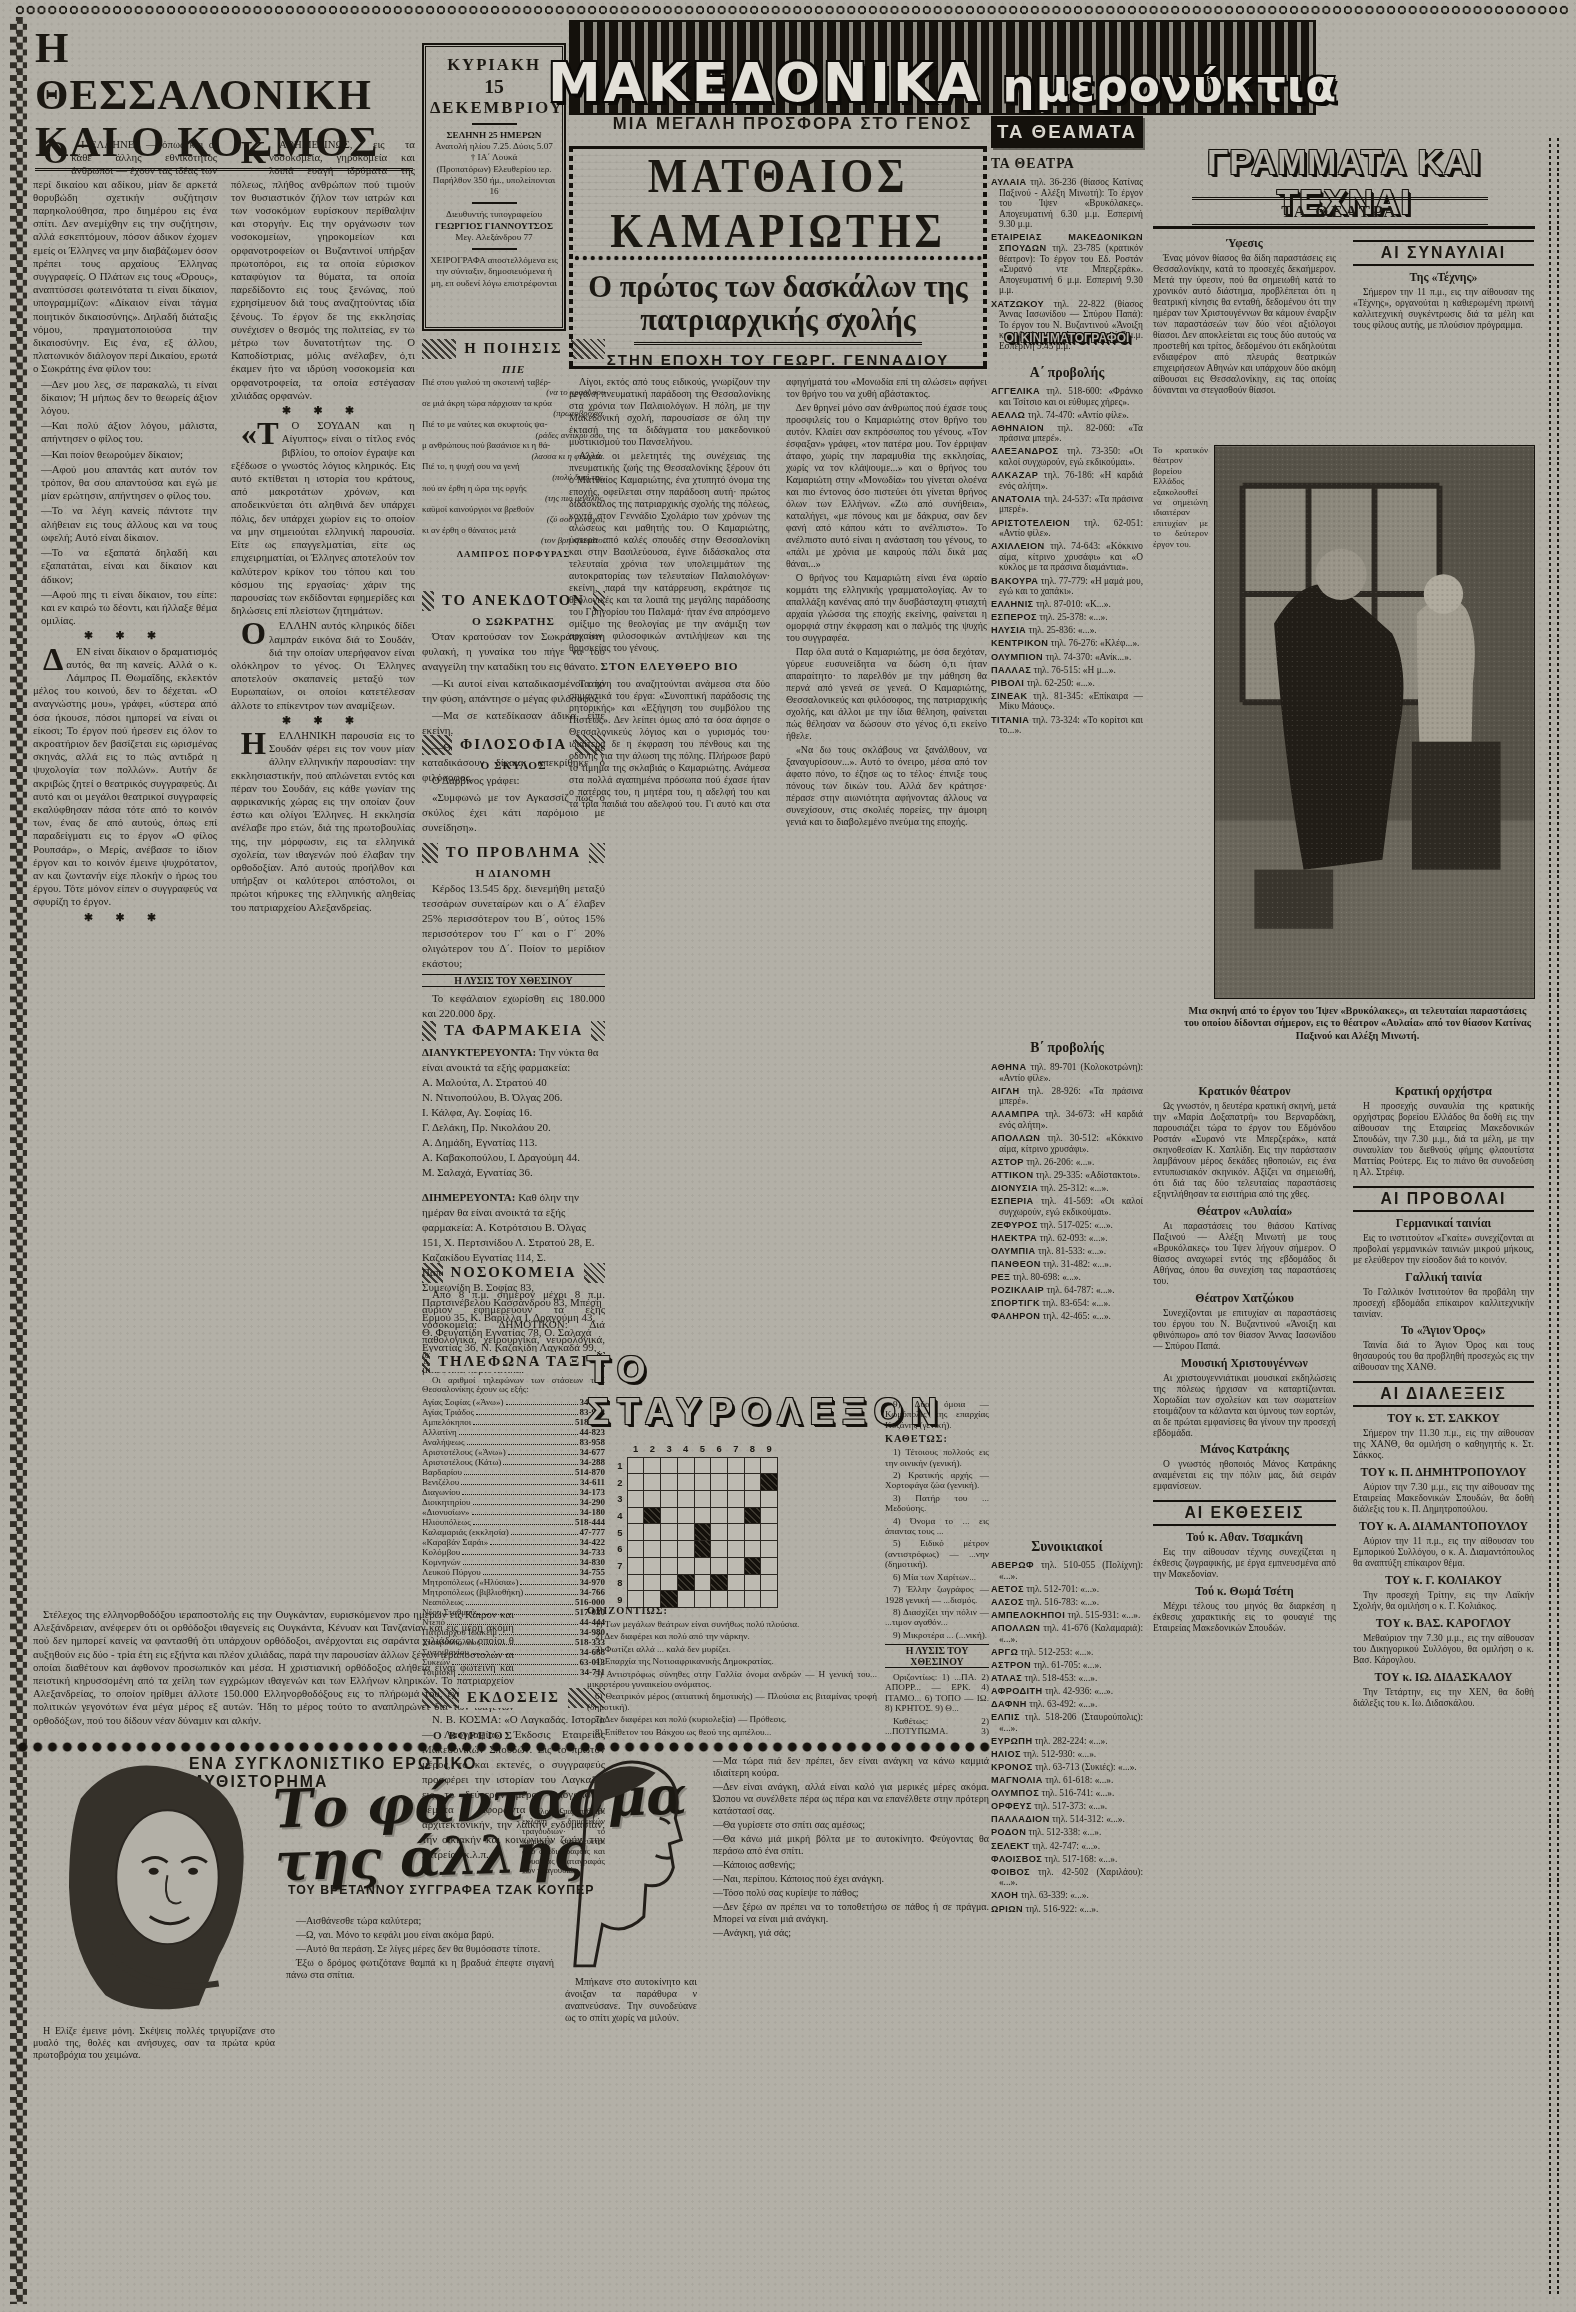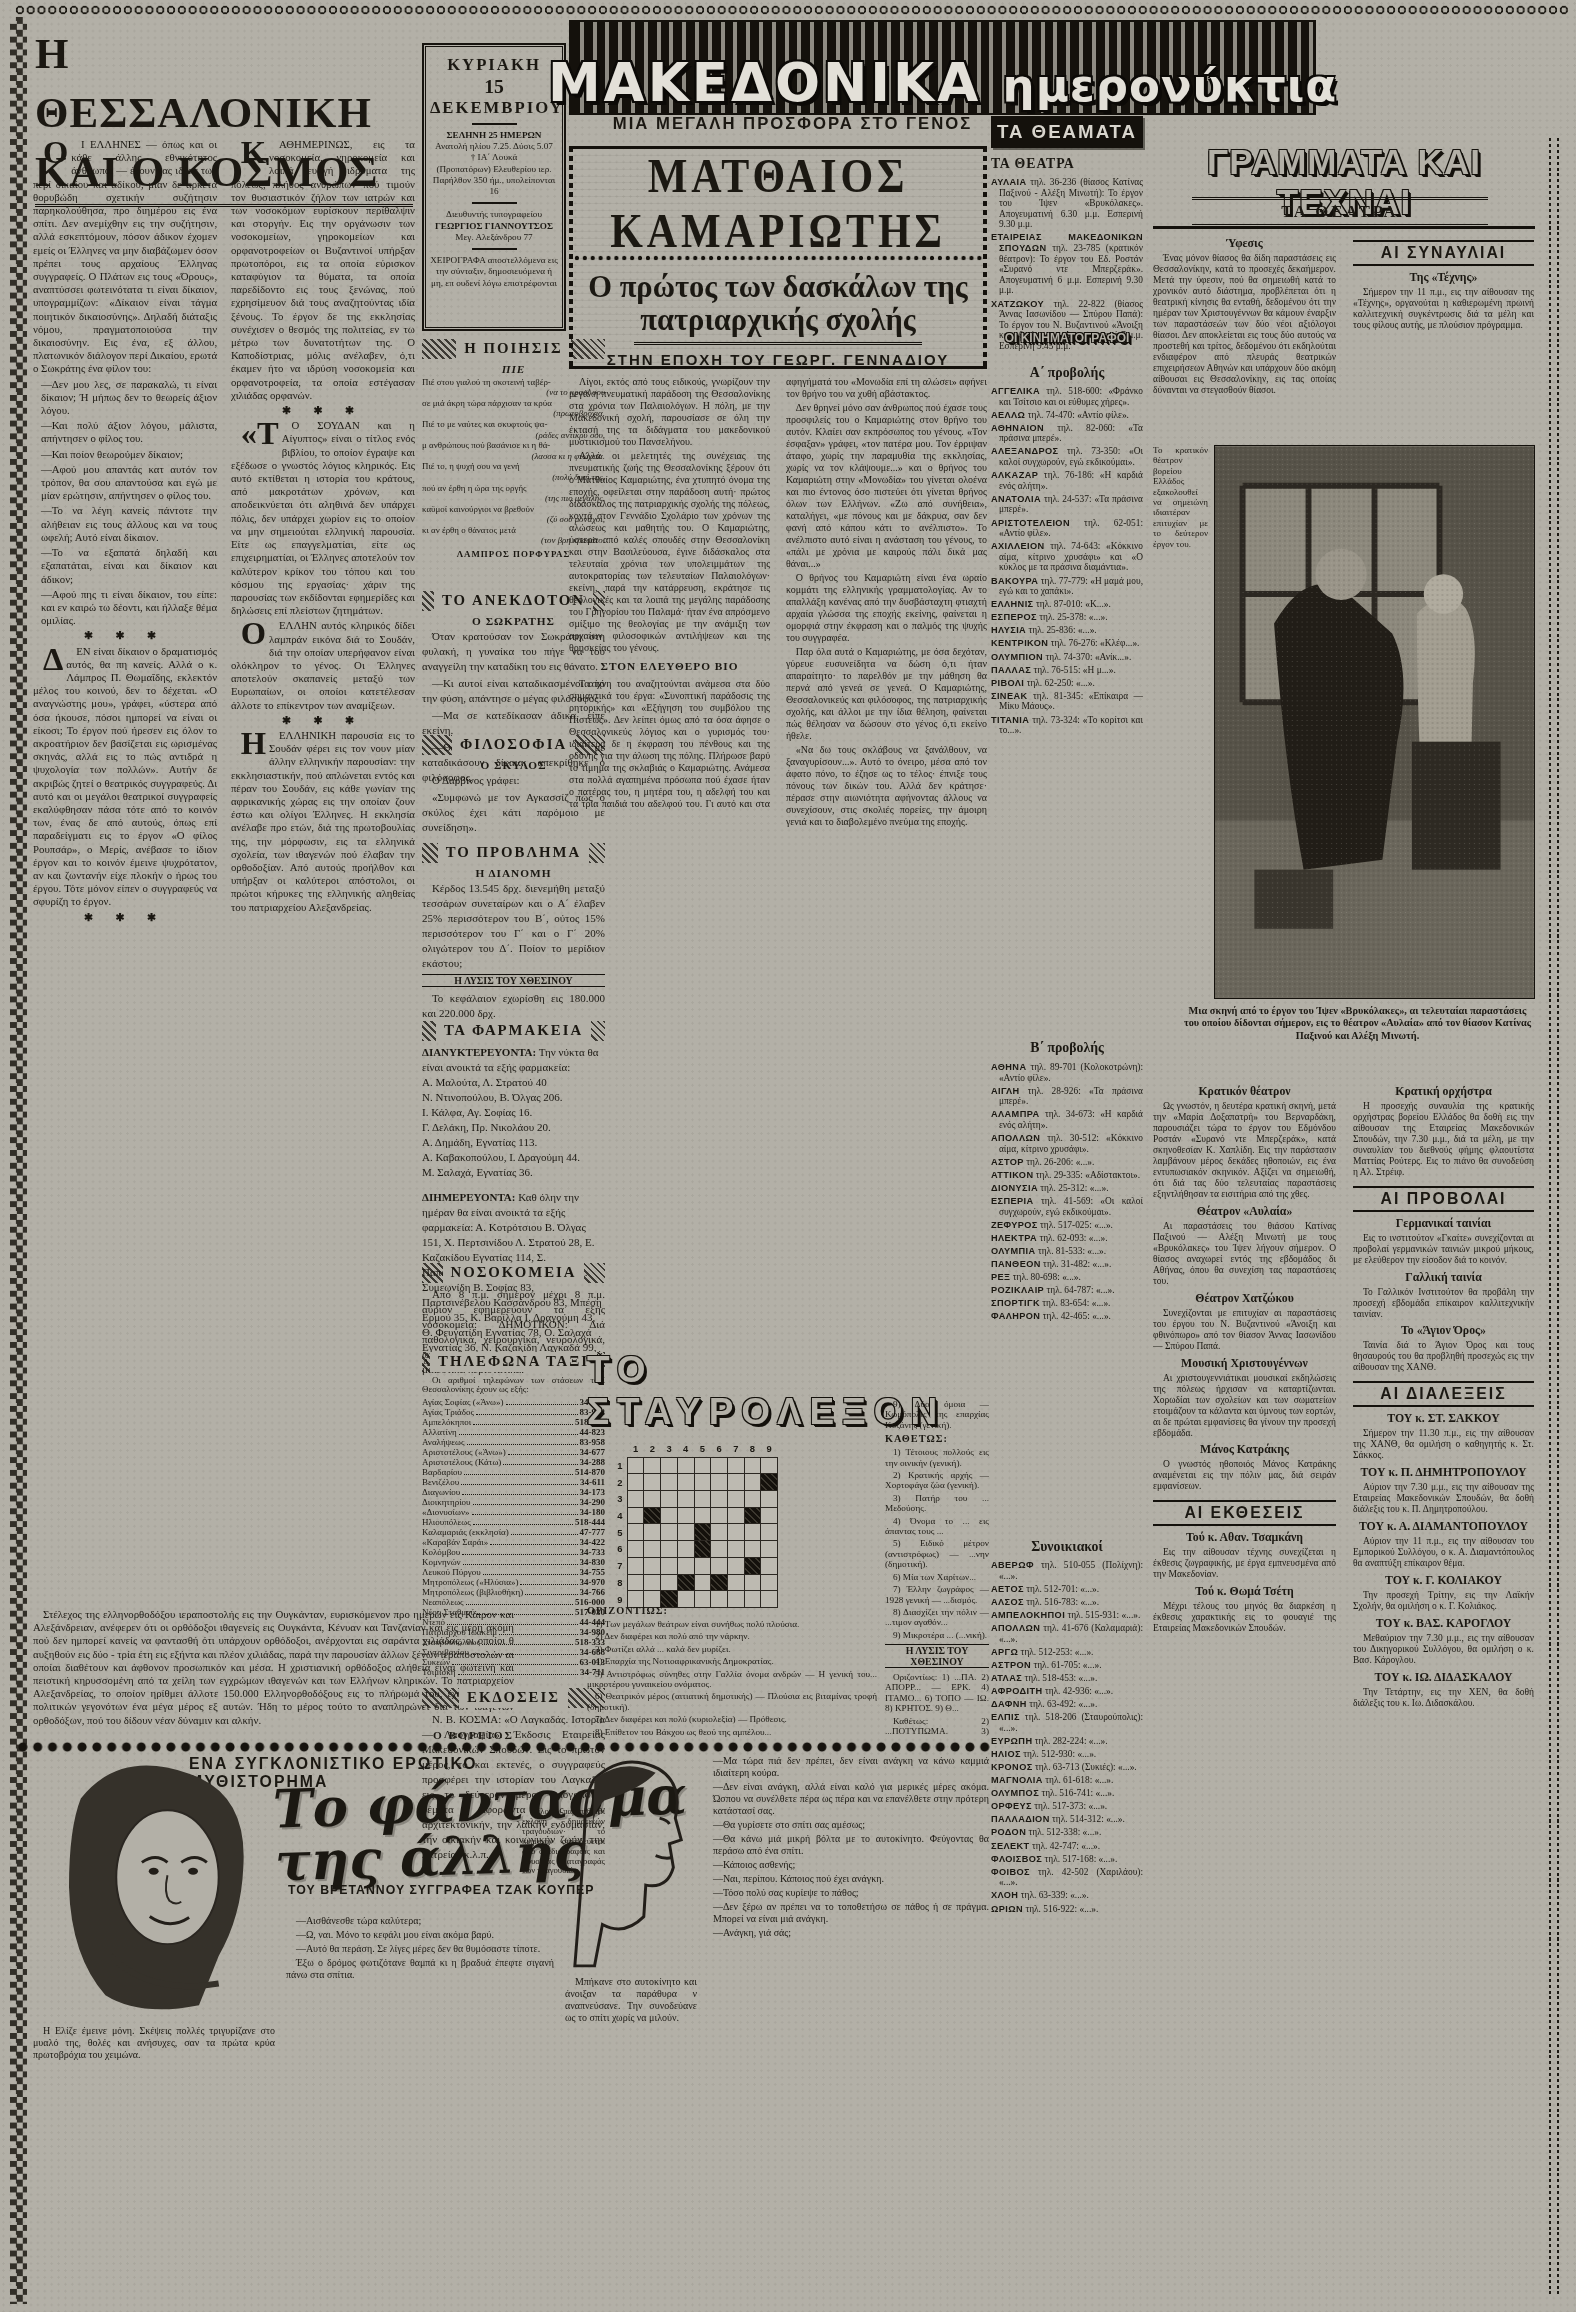--- a/index.html
+++ b/index.html
@@ -10,21 +10,21 @@
   .jp{margin:0 0 2px 0;text-align:justify;text-indent:9.9px}
   .t9{font-size:11px;line-height:15px}
   .t10{font-size:10px;line-height:12px}
   .t11{font-size:10.8px;line-height:13.2px}
   .dlg{text-indent:0;padding-left:7.9px}
   .stars{text-align:center;text-indent:0;letter-spacing:9.9px;font-weight:700}
   .dc::first-letter{float:left;font-size:32.5px;line-height:25.6px;font-weight:700;padding:2px 3px 0 0}
   .chain{background:radial-gradient(circle 3.9px at 5.9px 5.9px,transparent 2.4px,#1b1812 2.6px 3.9px,transparent 4.3px) repeat-x;background-size:10.8px 11.8px}
   .checker{background:repeating-conic-gradient(#1b1812 0 90deg,transparent 90deg 180deg);background-size:12.8px 12.8px;opacity:.85}
   .bigdots{background:radial-gradient(circle at 6.9px 6.9px,#16130e 4.1px,transparent 4.9px) repeat-x;background-size:14.8px 13.8px}
-  .latitle{font-family:"Liberation Serif",serif;font-weight:900;font-size:43px;line-height:59px;letter-spacing:1px;
+  .latitle{font-family:"Liberation Serif",serif;font-weight:900;font-size:43px;line-height:47px;letter-spacing:1px;
            border-bottom:3.9px double #16130e;padding-bottom:3.9px}
   .sig{text-align:right;font-weight:700;letter-spacing:2px;font-size:11.3px}
   .datebox{border:2px solid #16130e;box-shadow:0 0 0 1px #b3b0a7 inset,0 0 0 2px #16130e inset;padding:9.9px 5.9px;text-align:center}
   .datebox .d1{font-weight:900;font-size:16.7px;letter-spacing:2px}
   .datebox .d2{font-weight:900;font-size:19.7px}
   .datebox .rule{border-top:2px solid #16130e;width:45px;margin:4.9px auto}
   .datebox .sm{font-size:9.2px;line-height:11.3px}
   .band{background:repeating-linear-gradient(45deg,rgba(22,19,14,.75) 0 2px,transparent 2px 4.9px);text-align:center;height:19.7px;margin-bottom:3.9px}
   .band span{display:inline-block;background:#b3b0a7;padding:0 7.9px;font-weight:900;font-size:14.8px;letter-spacing:2px;line-height:19.7px;font-family:"Liberation Serif",serif}
   .subh{font-weight:700;text-align:center;font-size:11.3px;letter-spacing:1px;margin:2px 0}

